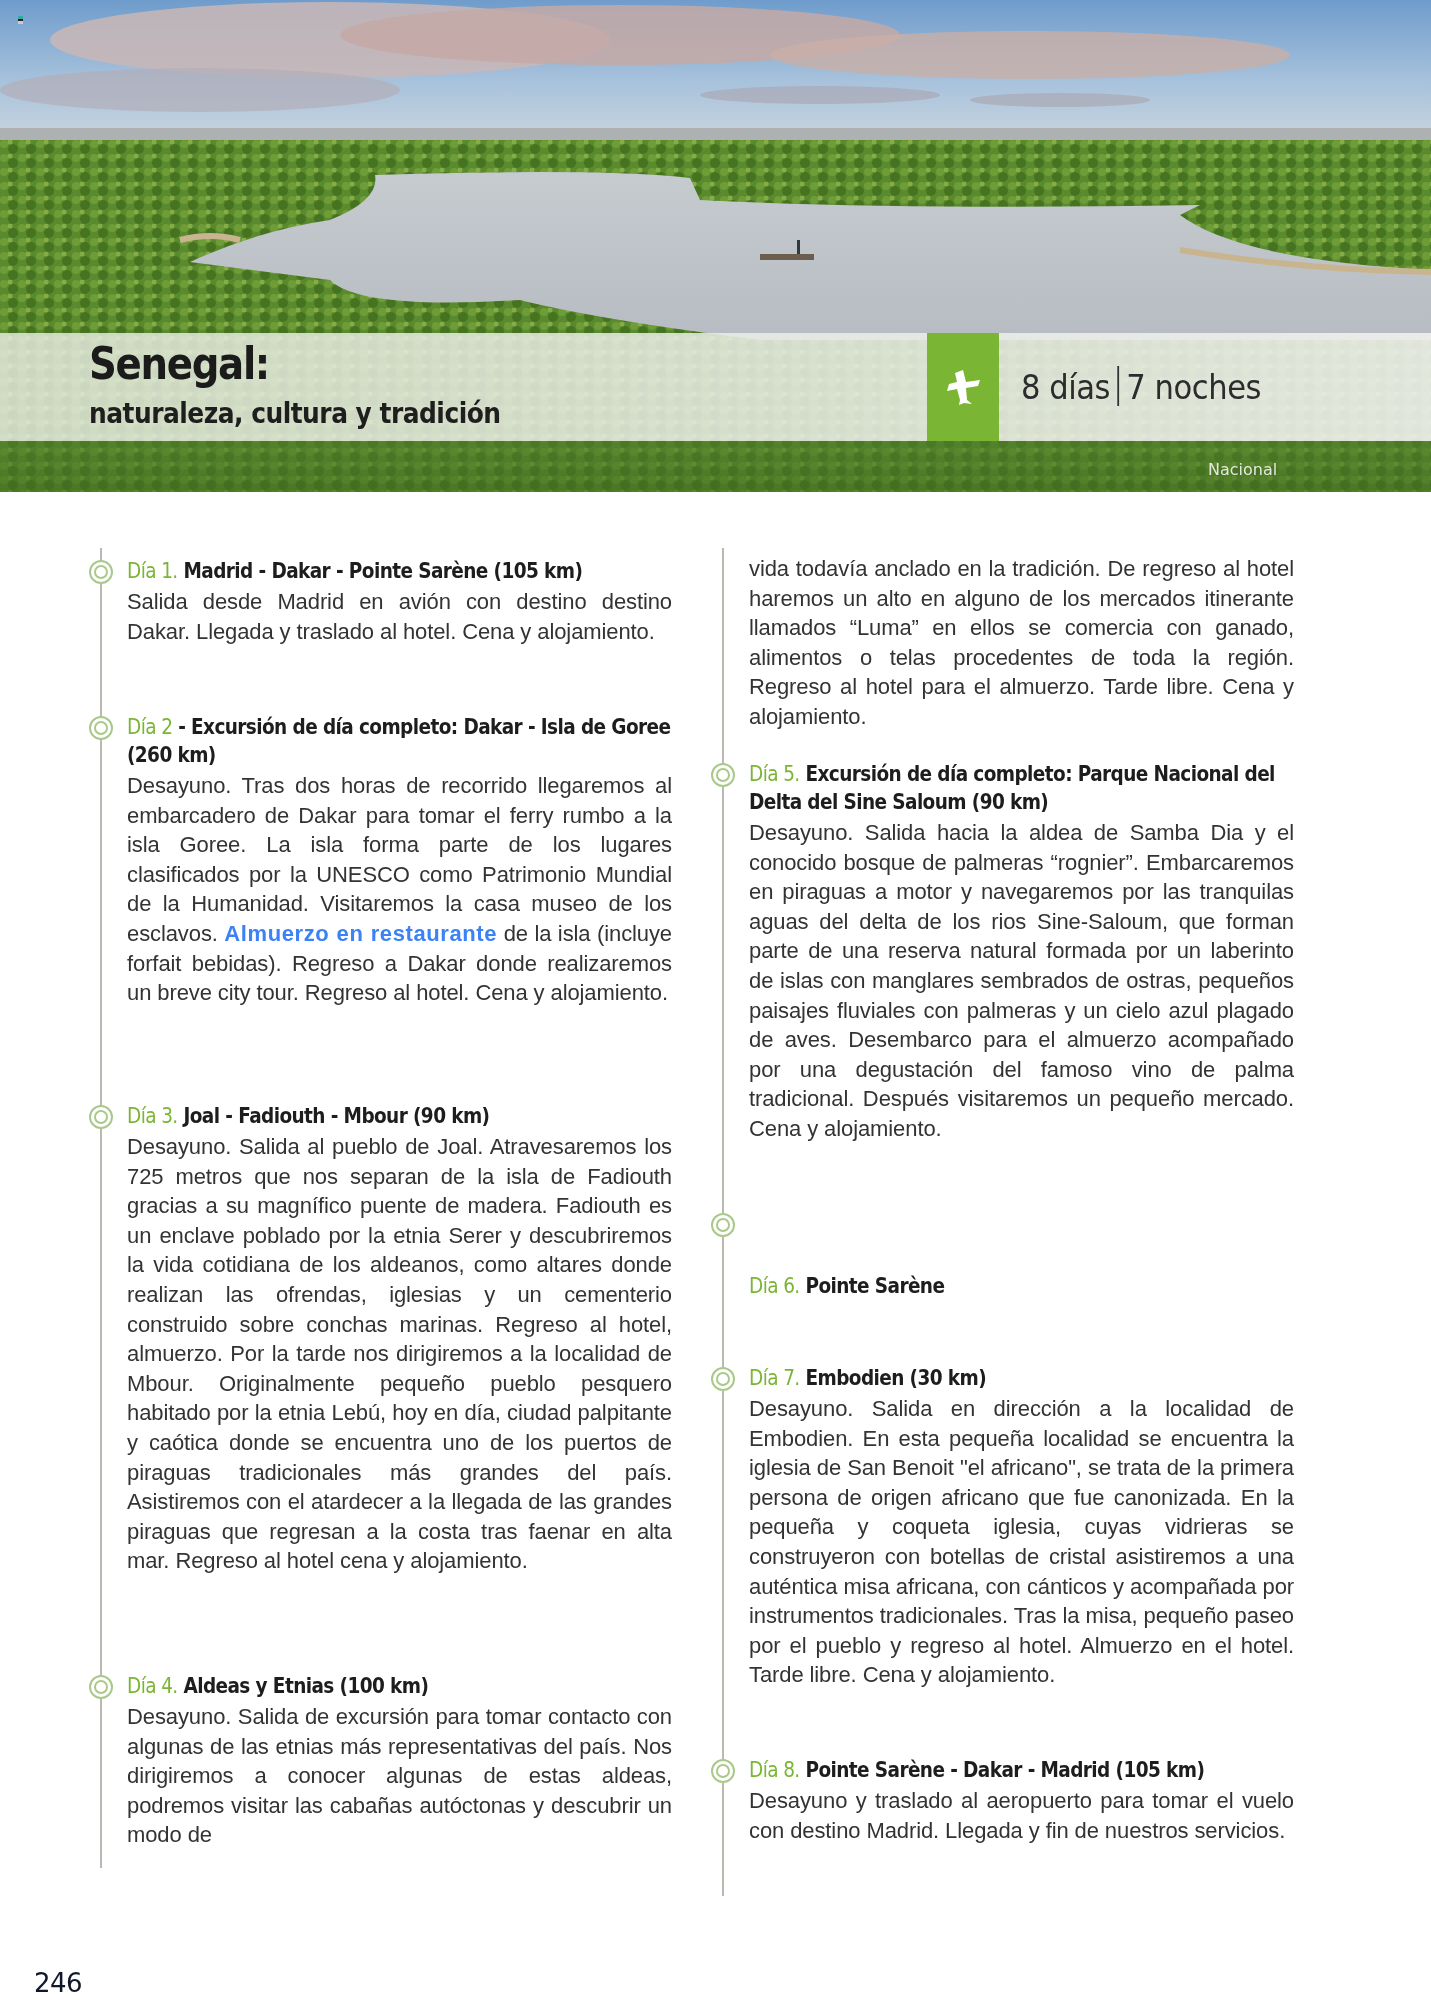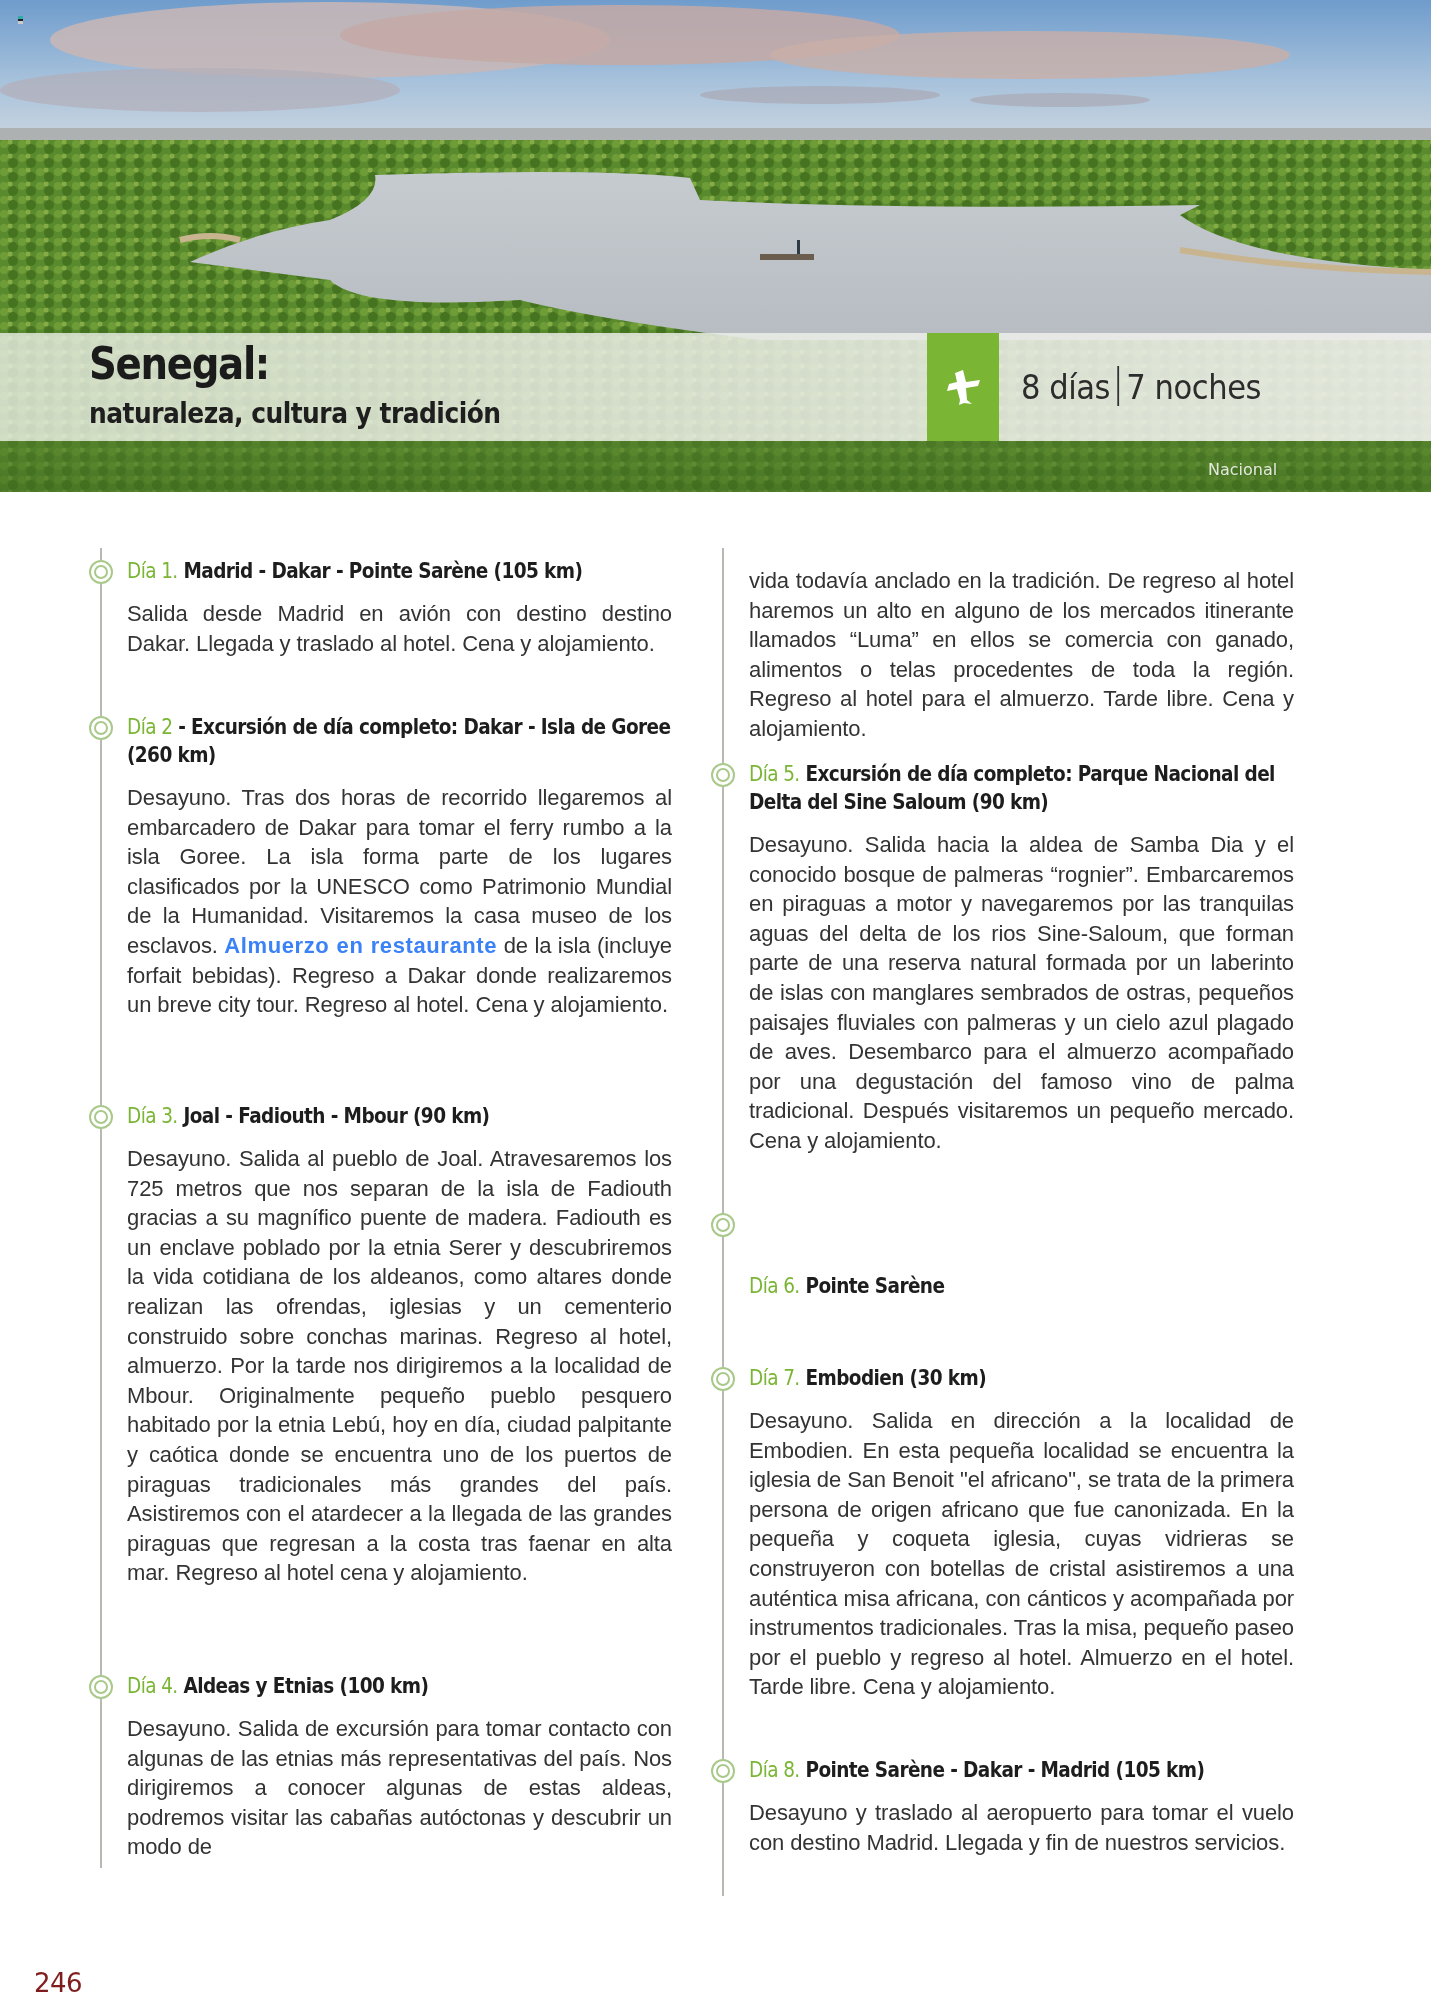--- a/index.html
+++ b/index.html
@@ -26,25 +26,25 @@
   .tiny-mark { position: absolute; left: 18px; top: 16px; width: 5px; height: 8px; background: linear-gradient(#3aa 0 33%, #222 33% 66%, #ccc 66%); }
   .timeline-line { position: absolute; width: 2px; background: #b9b9b2; }
   .line-left { left: 100px; top: 548px; height: 1320px; }
   .line-right { left: 722px; top: 548px; height: 1348px; }
 
   .day { position: absolute; }
   .day-head { font-family: "DejaVu Sans", sans-serif; font-weight: bold; font-size: 21.5px; line-height: 28px;
               color: #1d1d1d; letter-spacing: -0.7px; transform: scaleX(0.86); transform-origin: left top; width: 116%; }
   .day-num { color: #7ab534; font-weight: normal; }
   .day-body { font-family: "Liberation Sans", sans-serif; font-size: 22px; line-height: 29.6px; color: #333;
-              text-align: justify; margin-top: 14px; letter-spacing: -0.1px; }
+              text-align: justify; margin-top: 2px; letter-spacing: -0.1px; }
   .day-body b { color: #3b82f6; letter-spacing: 0.6px; }
   .bullet { position: absolute; width: 26px; height: 26px; }
 
-  .page-num { position: absolute; left: 34px; top: 1968px; font-size: 26px; color: #7f1d1d; font-family: "DejaVu Sans", sans-serif; letter-spacing: -0.5px; }
+  .page-num { position: absolute; left: 34px; top: 1968px; font-size: 26px; color: #0f172a; font-family: "DejaVu Sans", sans-serif; letter-spacing: -0.5px; }
 </style>
 </head>
 <body>
 
 <div class="hero">
   <svg width="1431" height="492" viewBox="0 0 1431 492">
     <defs>
       <linearGradient id="sky" x1="0" y1="0" x2="0" y2="1">
         <stop offset="0" stop-color="#6f9ccc"></stop>
         <stop offset="0.6" stop-color="#a9c3dc"></stop>

